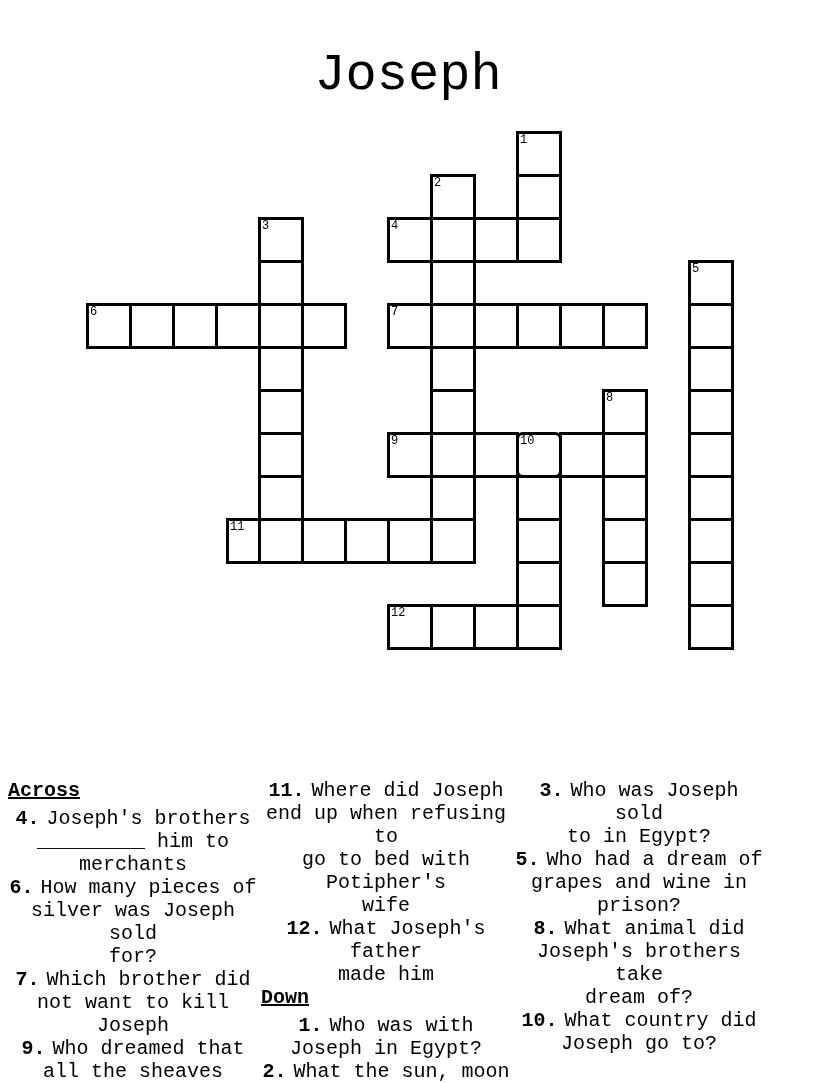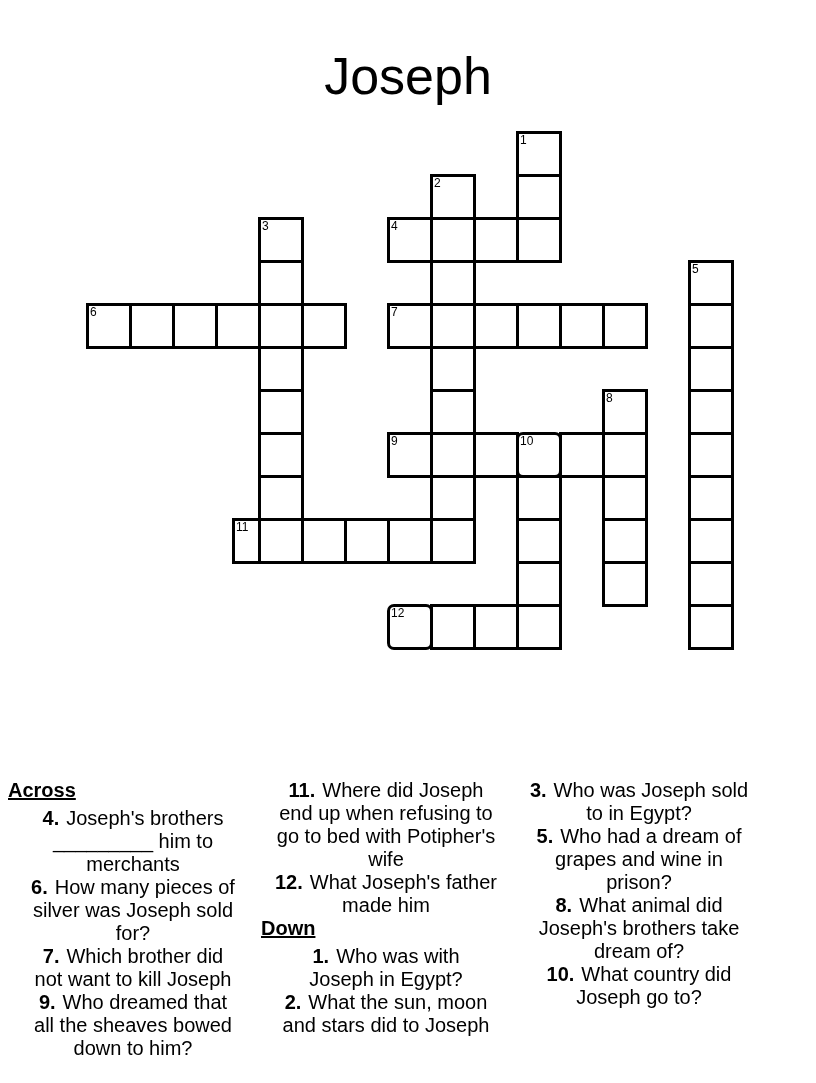--- a/index.html
+++ b/index.html
@@ -2,21 +2,21 @@
 <html><head>
 <meta charset="utf-8">
 <style>
   html,body{margin:0;padding:0;background:#fff;}
   .page{
     position:relative;
     width:816px;
     height:1083px;
     background:#fff;
     color:#000;
-    font-family:Liberation Sans, sans-serif;
+    font-family:Liberation Mono, monospace;
     overflow:hidden;
   }
   .title{
     position:absolute;
     top:50px;
     left:0;
     width:100%;
     margin:0;
     text-align:center;
     font-size:52px;
@@ -121,35 +121,35 @@
         <span class="cellnum">10</span>
       </div>
       <div class="cell" style="left: 559px; top: 432px;"></div>
       <div class="cell" style="left: 602px; top: 432px;"></div>
       <div class="cell" style="left: 688px; top: 432px;"></div>
       <div class="cell" style="left: 258px; top: 475px;"></div>
       <div class="cell" style="left: 430px; top: 475px;"></div>
       <div class="cell" style="left: 516px; top: 475px;"></div>
       <div class="cell" style="left: 602px; top: 475px;"></div>
       <div class="cell" style="left: 688px; top: 475px;"></div>
-      <div class="cell" style="left: 232px; top: 518px;">
+      <div class="cell" style="left: 226px; top: 518px;">
         <span class="cellnum">11</span>
       </div>
       <div class="cell" style="left: 258px; top: 518px;"></div>
       <div class="cell" style="left: 301px; top: 518px;"></div>
       <div class="cell" style="left: 344px; top: 518px;"></div>
       <div class="cell" style="left: 387px; top: 518px;"></div>
       <div class="cell" style="left: 430px; top: 518px;"></div>
       <div class="cell" style="left: 516px; top: 518px;"></div>
       <div class="cell" style="left: 602px; top: 518px;"></div>
       <div class="cell" style="left: 688px; top: 518px;"></div>
       <div class="cell" style="left: 516px; top: 561px;"></div>
       <div class="cell" style="left: 602px; top: 561px;"></div>
       <div class="cell" style="left: 688px; top: 561px;"></div>
-      <div class="cell" style="left: 387px; top: 604px; border-radius: 7px;">
+      <div class="cell" style="left: 387px; top: 604px;">
         <span class="cellnum">12</span>
       </div>
       <div class="cell" style="left: 430px; top: 604px;"></div>
       <div class="cell" style="left: 473px; top: 604px;"></div>
       <div class="cell" style="left: 516px; top: 604px;"></div>
       <div class="cell" style="left: 688px; top: 604px;"></div>
     </div>
   <div class="clues" id="clues">
       <div class="col">
         <p class="heading">Across</p>

